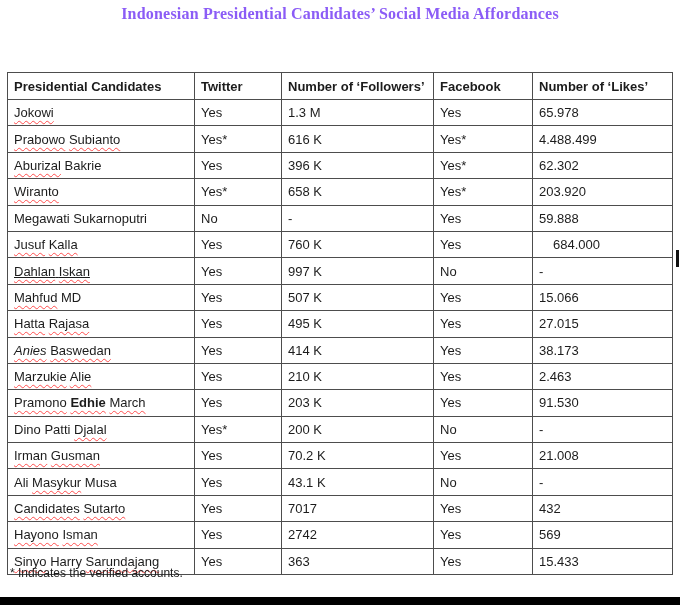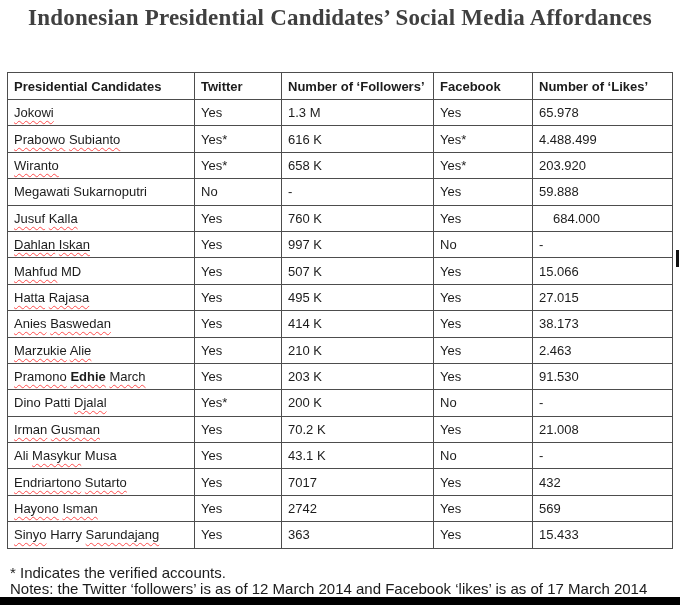--- a/index.html
+++ b/index.html
@@ -17,22 +17,22 @@
     color: #1c1c1c;
   }
   .doc-title {
     position: absolute;
     top: 5px;
     left: 0;
     right: 0;
     text-align: center;
     font-family: "Liberation Serif", serif;
     font-weight: bold;
-    font-size: 23px;
-    color: #404040;
+    font-size: 16px;
+    color: #8b5cf6;
     letter-spacing: 0.2px;
   }
   .tbl-wrap {
     position: absolute;
     left: 7px;
     top: 36px;
     width: 665px;
     margin-top: 36px;
   }
   table.tbl {
@@ -65,21 +65,21 @@
     text-decoration-color: #ff4d4d;
     text-decoration-thickness: 1px;
     text-underline-offset: 3px;
     text-decoration-skip-ink: none;
   }
   .footnotes {
     position: absolute;
     left: 10px;
     top: 565px;
     width: 662px;
-    font-size: 15px;
+    font-size: 12px;
     line-height: 16px;
     color: #1c1c1c;
   }
   .bottom-bar {
     position: absolute;
     left: 0;
     top: 597px;
     width: 680px;
     height: 8px;
     background: #000000;
@@ -127,20 +127,27 @@
             <td style="border-color: rgb(77, 77, 77);">65.978</td>
           </tr>
           <tr>
             <td style="border-color: rgb(77, 77, 77);"><span class="wavy" style="text-decoration-color: rgb(255, 77, 77);">Prabowo</span> <span class="wavy" style="text-decoration-color: rgb(255, 77, 77);">Subianto</span></td>
             <td style="border-color: rgb(77, 77, 77);">Yes*</td>
             <td style="border-color: rgb(77, 77, 77);">616 K</td>
             <td style="border-color: rgb(77, 77, 77);">Yes*</td>
             <td style="border-color: rgb(77, 77, 77);">4.488.499</td>
           </tr>
           <tr>
+            <td style="border-color: rgb(77, 77, 77);"><span class="wavy" style="text-decoration-color: rgb(255, 77, 77);">Aburizal</span> <span>Bakrie</span></td>
+            <td style="border-color: rgb(77, 77, 77);">Yes</td>
+            <td style="border-color: rgb(77, 77, 77);">396 K</td>
+            <td style="border-color: rgb(77, 77, 77);">Yes*</td>
+            <td style="border-color: rgb(77, 77, 77);">62.302</td>
+          </tr>
+          <tr>
             <td style="border-color: rgb(77, 77, 77);"><span class="wavy" style="text-decoration-color: rgb(255, 77, 77);">Wiranto</span></td>
             <td style="border-color: rgb(77, 77, 77);">Yes*</td>
             <td style="border-color: rgb(77, 77, 77);">658 K</td>
             <td style="border-color: rgb(77, 77, 77);">Yes*</td>
             <td style="border-color: rgb(77, 77, 77);">203.920</td>
           </tr>
           <tr>
             <td style="border-color: rgb(77, 77, 77);"><span>Megawati</span> <span>Sukarnoputri</span></td>
             <td style="border-color: rgb(77, 77, 77);">No</td>
             <td style="border-color: rgb(77, 77, 77);">-</td>
@@ -169,21 +176,21 @@
             <td style="border-color: rgb(77, 77, 77);">15.066</td>
           </tr>
           <tr>
             <td style="border-color: rgb(77, 77, 77);"><span class="wavy" style="text-decoration-color: rgb(255, 77, 77);">Hatta</span> <span class="wavy" style="text-decoration-color: rgb(255, 77, 77);">Rajasa</span></td>
             <td style="border-color: rgb(77, 77, 77);">Yes</td>
             <td style="border-color: rgb(77, 77, 77);">495 K</td>
             <td style="border-color: rgb(77, 77, 77);">Yes</td>
             <td style="border-color: rgb(77, 77, 77);">27.015</td>
           </tr>
           <tr>
-            <td style="border-color: rgb(77, 77, 77);"><span class="wavy" style="text-decoration-color: rgb(255, 77, 77);">Anies</span> <span class="wavy" style="text-decoration-color: rgb(255, 77, 77);">Baswedan</span></td>
+            <td style="border-color: rgb(77, 77, 77);"><span class="wavy" style="text-decoration-color: rgb(255, 77, 77); font-style: italic;">Anies</span> <span class="wavy" style="text-decoration-color: rgb(255, 77, 77);">Baswedan</span></td>
             <td style="border-color: rgb(77, 77, 77);">Yes</td>
             <td style="border-color: rgb(77, 77, 77);">414 K</td>
             <td style="border-color: rgb(77, 77, 77);">Yes</td>
             <td style="border-color: rgb(77, 77, 77);">38.173</td>
           </tr>
           <tr>
             <td style="border-color: rgb(77, 77, 77);"><span class="wavy" style="text-decoration-color: rgb(255, 77, 77);">Marzukie</span> <span class="wavy" style="text-decoration-color: rgb(255, 77, 77);">Alie</span></td>
             <td style="border-color: rgb(77, 77, 77);">Yes</td>
             <td style="border-color: rgb(77, 77, 77);">210 K</td>
             <td style="border-color: rgb(77, 77, 77);">Yes</td>
@@ -211,21 +218,21 @@
             <td style="border-color: rgb(77, 77, 77);">21.008</td>
           </tr>
           <tr>
             <td style="border-color: rgb(77, 77, 77);"><span>Ali</span> <span class="wavy" style="text-decoration-color: rgb(255, 77, 77);">Masykur</span> <span>Musa</span></td>
             <td style="border-color: rgb(77, 77, 77);">Yes</td>
             <td style="border-color: rgb(77, 77, 77);">43.1 K</td>
             <td style="border-color: rgb(77, 77, 77);">No</td>
             <td style="border-color: rgb(77, 77, 77);">-</td>
           </tr>
           <tr>
-            <td style="border-color: rgb(77, 77, 77);"><span class="wavy" style="text-decoration-color: rgb(255, 77, 77);">Endriartono</span> <span class="wavy" style="text-decoration-color: rgb(255, 77, 77);">Sutarto</span></td>
+            <td style="border-color: rgb(77, 77, 77);"><span class="wavy" style="text-decoration-color: rgb(255, 77, 77);">Candidates</span> <span class="wavy" style="text-decoration-color: rgb(255, 77, 77);">Sutarto</span></td>
             <td style="border-color: rgb(77, 77, 77);">Yes</td>
             <td style="border-color: rgb(77, 77, 77);">7017</td>
             <td style="border-color: rgb(77, 77, 77);">Yes</td>
             <td style="border-color: rgb(77, 77, 77);">432</td>
           </tr>
           <tr>
             <td style="border-color: rgb(77, 77, 77);"><span class="wavy" style="text-decoration-color: rgb(255, 77, 77);">Hayono</span> <span class="wavy" style="text-decoration-color: rgb(255, 77, 77);">Isman</span></td>
             <td style="border-color: rgb(77, 77, 77);">Yes</td>
             <td style="border-color: rgb(77, 77, 77);">2742</td>
             <td style="border-color: rgb(77, 77, 77);">Yes</td>
@@ -237,20 +244,19 @@
             <td style="border-color: rgb(77, 77, 77);">363</td>
             <td style="border-color: rgb(77, 77, 77);">Yes</td>
             <td style="border-color: rgb(77, 77, 77);">15.433</td>
           </tr>
         </tbody>
     </table>
   </div>
 
   <div class="footnotes">
     <div>* Indicates the verified accounts.</div>
-    <div>Notes: the Twitter ‘followers’ is as of 12 March 2014 and Facebook ‘likes’ is as of 17 March 2014</div>
   </div>
 
   <div class="cursor-artifact"></div>
 
   <div class="bottom-bar" style="background: rgb(0, 0, 0);"></div>
 
 </div>
 
 </body></html>

